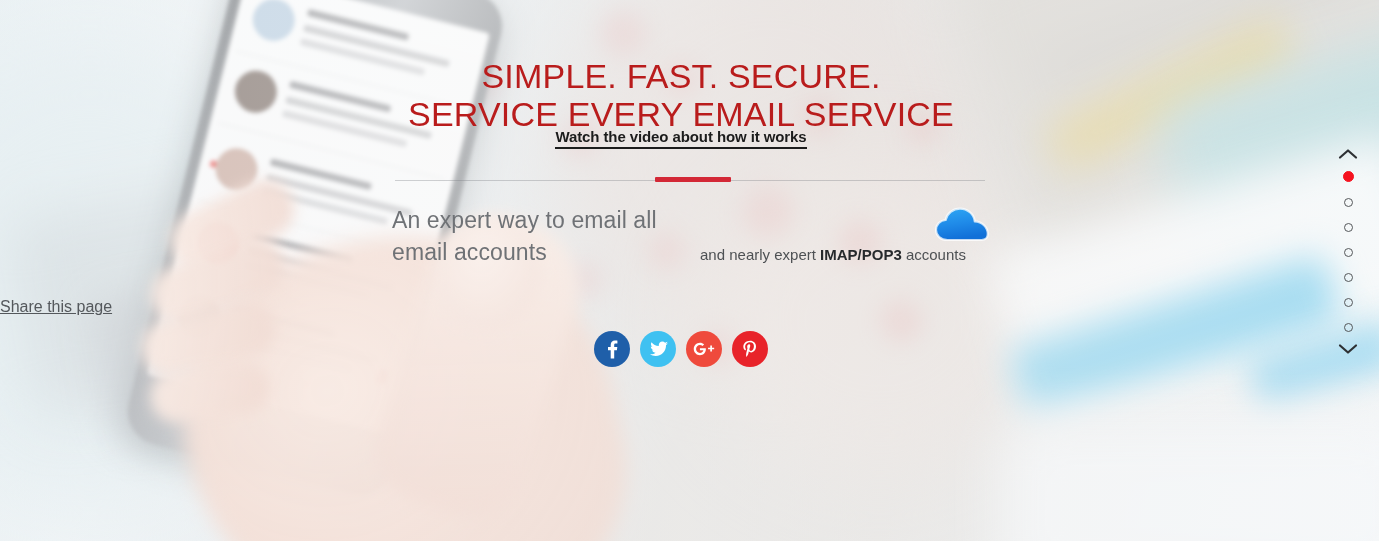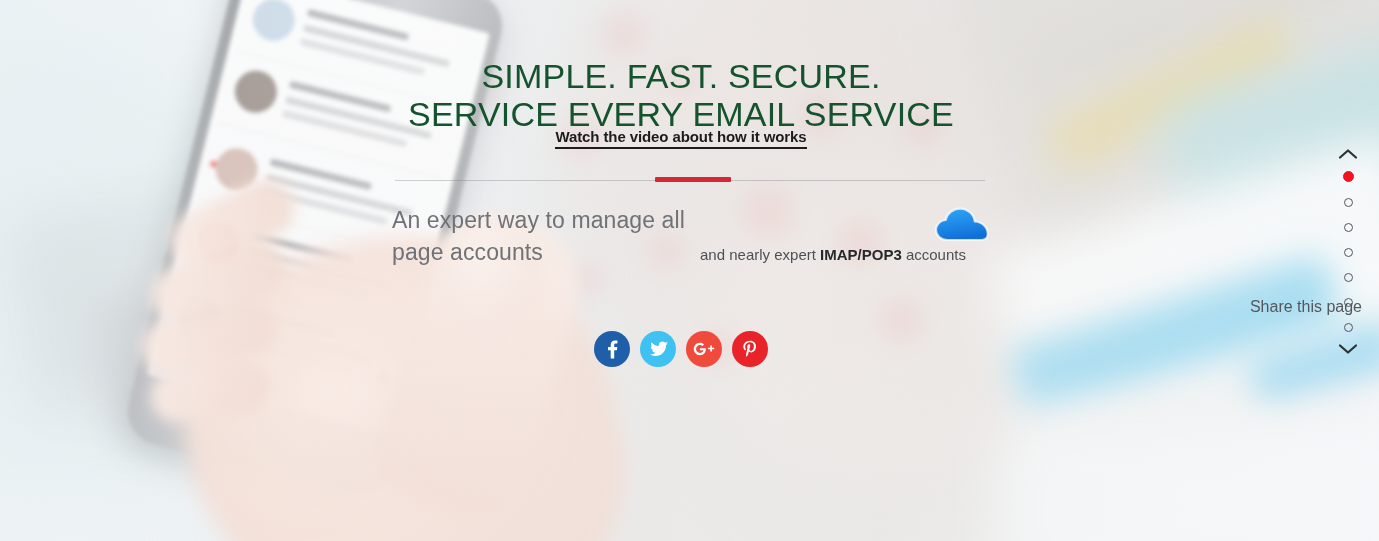--- a/index.html
+++ b/index.html
@@ -290,21 +290,21 @@
 
   .headline {
     position: absolute;
     left: 0; top: 34px;
     width: 1362px;
     text-align: center;
     font-size: 34px;
     line-height: 38px;
     font-weight: 400;
     letter-spacing: .2px;
-    color: #14532d;
+    color: #b91c1c;
     white-space: nowrap;
   }
   .headline .l2 { display: block; }
 
   .video-link-wrap {
     position: absolute;
     left: 0; top: 128px;
     width: 1362px;
     text-align: center;
   }
@@ -359,24 +359,25 @@
     font-size: 15px;
     color: #4e5154;
     white-space: nowrap;
   }
   .imap-text b { color: #26292c; }
 
   .share-label {
     position: absolute;
     left: 0; top: 298px;
     width: 1362px;
-    text-align: right;
+    text-align: left;
     font-size: 16px;
     color: #54585c;
     font-weight: 400;
+    text-decoration: underline;
   }
 
   .social-row {
     position: absolute;
     left: 0; top: 331px;
     width: 1362px;
     display: flex;
     justify-content: center;
     gap: 10px;
   }
@@ -524,21 +525,21 @@
       <span class="l2">SERVICE EVERY EMAIL SERVICE</span>
     </h1>
 
     <div class="video-link-wrap">
       <a class="video-link" href="#">Watch the video about how it works</a>
     </div>
 
     <div class="divider"></div>
     <div class="divider-active"></div>
 
-    <div class="tagline">An expert way to manage all page accounts</div>
+    <div class="tagline">An expert way to email all email accounts</div>
 
     <div class="cloud-icon">
       <svg width="56" height="38" viewBox="0 0 56 38">
         <defs>
           <linearGradient id="cloudgrad" x1="0" y1="0" x2="0.25" y2="1">
             <stop offset="0%" stop-color="#2fa8f5"></stop>
             <stop offset="55%" stop-color="#1f8ae8"></stop>
             <stop offset="100%" stop-color="#1170d8"></stop>
           </linearGradient>
         </defs>

